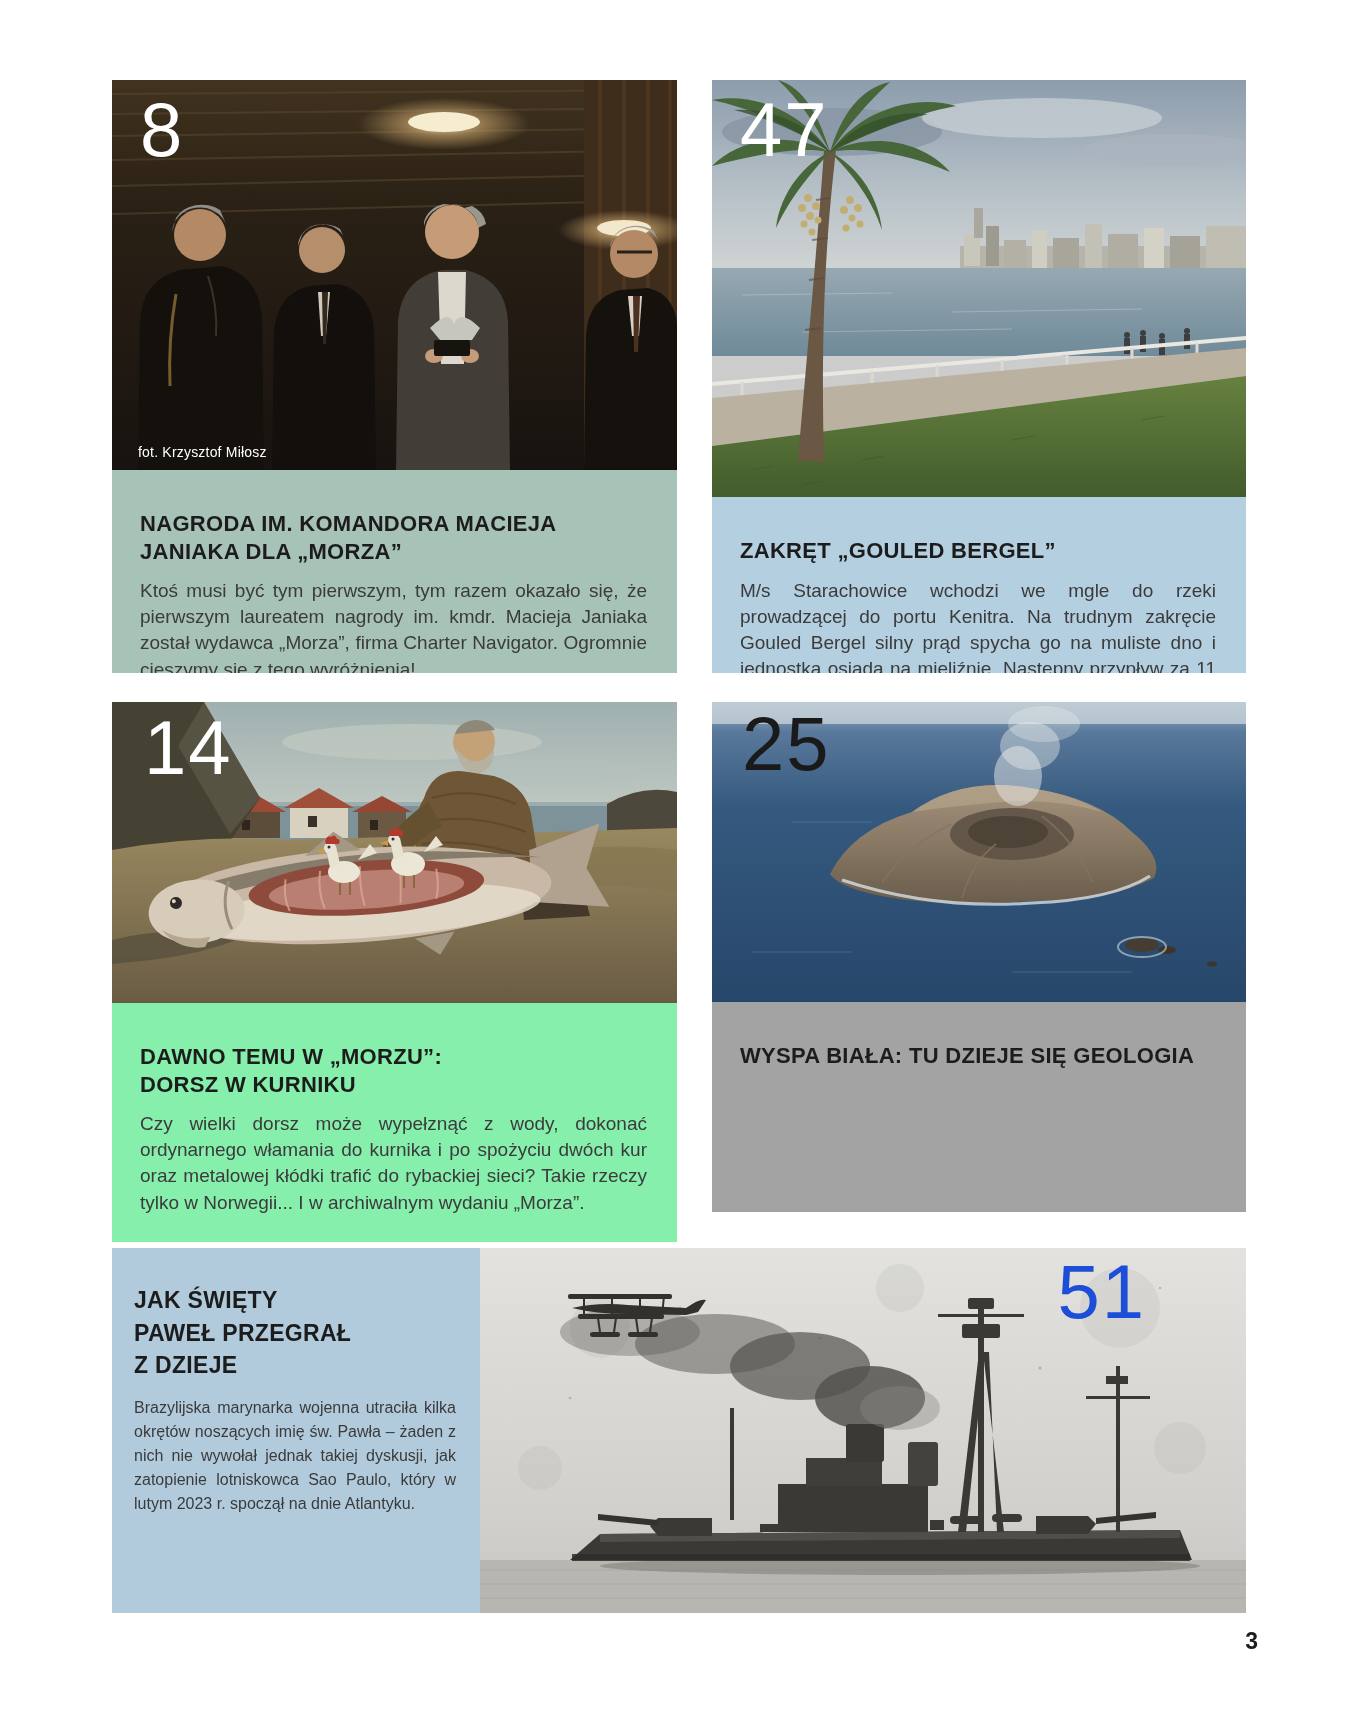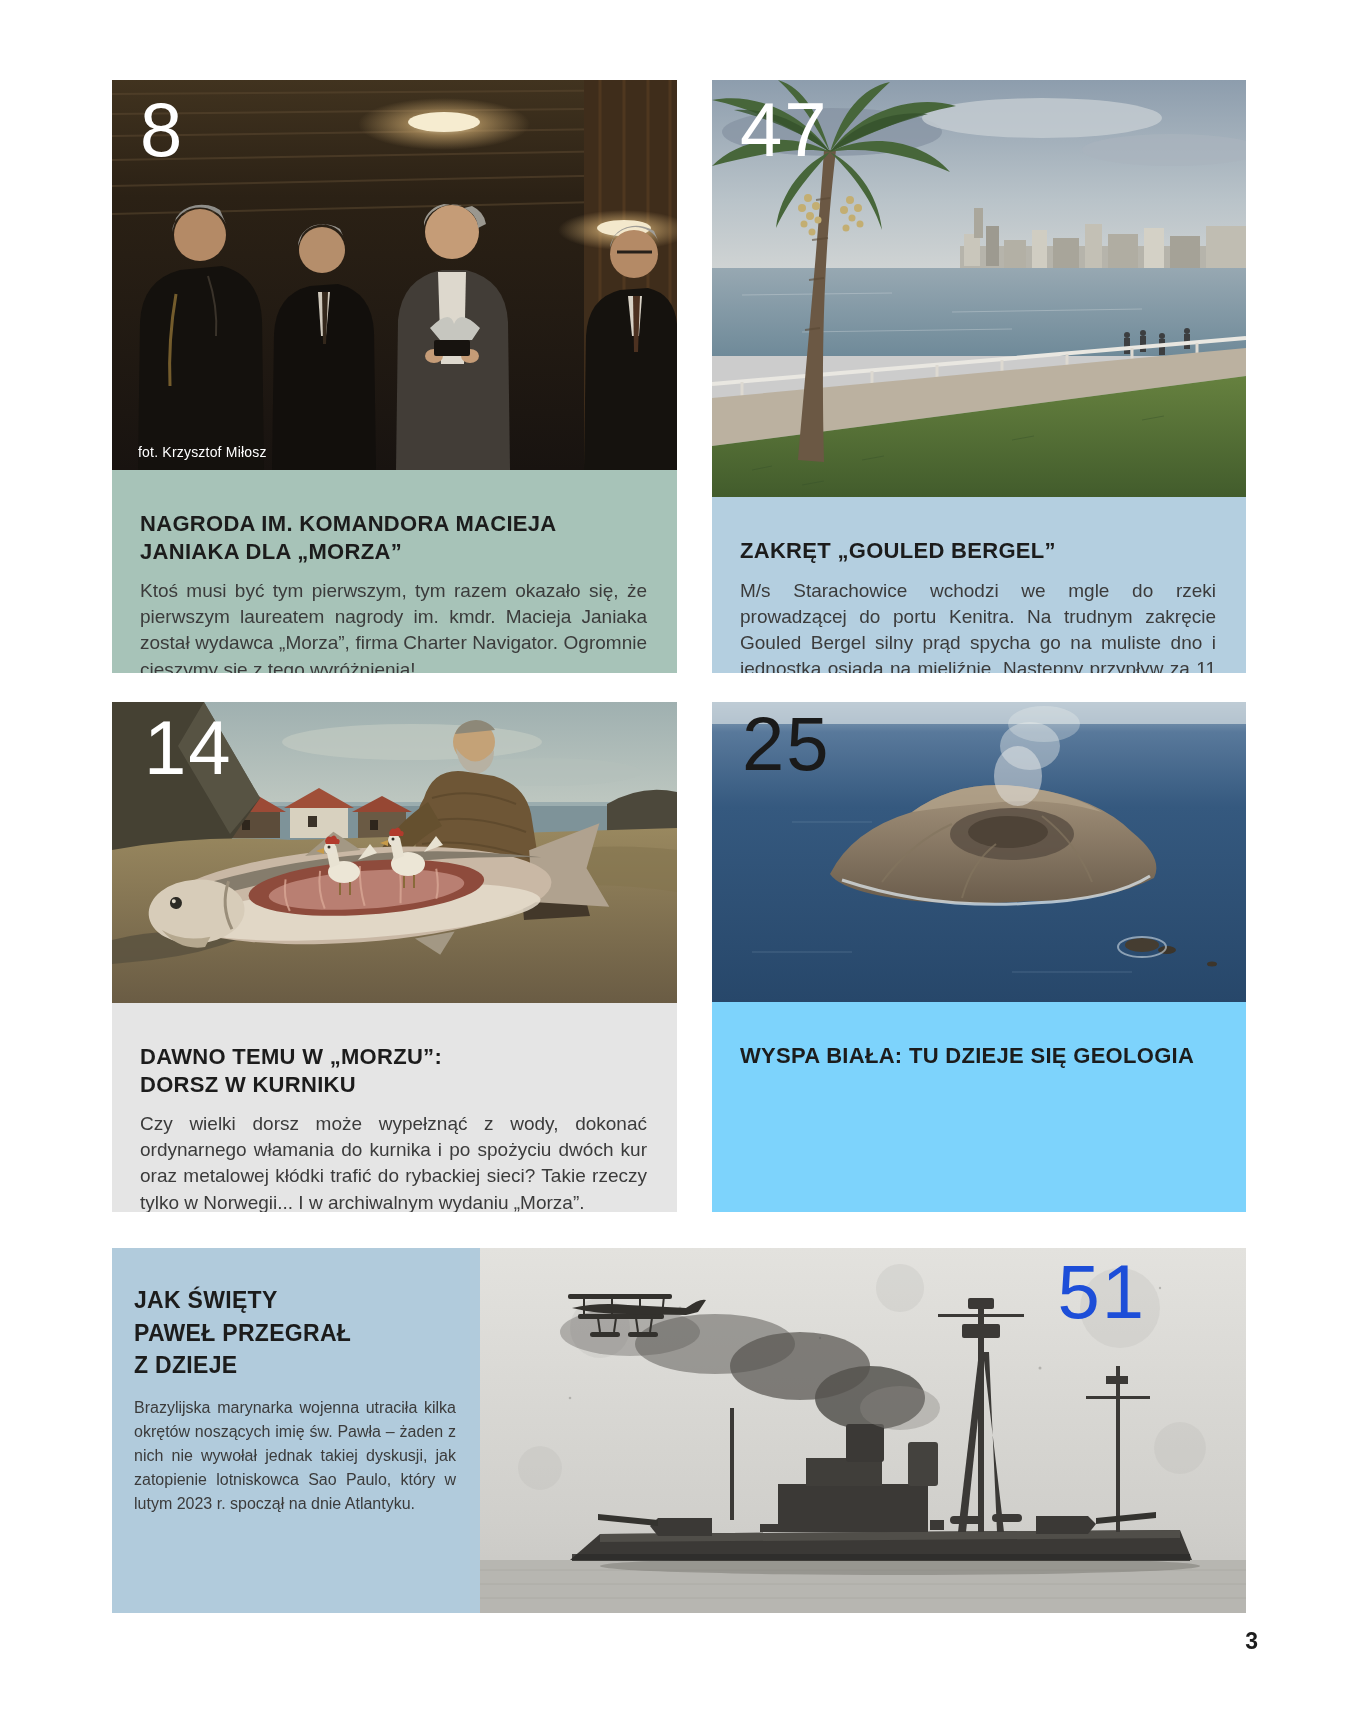--- a/index.html
+++ b/index.html
@@ -318,21 +318,21 @@
           <circle cx="282" cy="138" r="6" fill="#e8e2d4"></circle>
           <path d="M277,131 q2,-6 6,-4 q4,-4 6,2 q4,0 2,5 l-13,0 z" fill="#b23a2c"></path>
           <path d="M276,138 l-8,3 8,3 z" fill="#c79b4a"></path>
           <circle cx="281" cy="137" r="1.5" fill="#33302a"></circle>
           <line x1="292" y1="174" x2="292" y2="186" stroke="#8a6a3a" stroke-width="2"></line>
           <line x1="302" y1="173" x2="302" y2="186" stroke="#8a6a3a" stroke-width="2"></line>
         </g>
       </svg>
       <span class="num" style="left: 32px; top: 6px; color: rgb(255, 255, 255);">14</span>
     </div>
-    <div class="box" style="height: 209px; background-color: #e5e5e5;">
+    <div class="box" style="height: 239px; background-color: #86efac;">
       <h2 class="title">DAWNO TEMU W „MORZU”:
 DORSZ W KURNIKU</h2>
       <p class="body">Czy wielki dorsz może wypełznąć z wody, dokonać ordynarnego włamania do kurnika i po spożyciu dwóch kur oraz metalowej kłódki trafić do rybackiej sieci? Takie rzeczy tylko w Norwegii... I w archiwalnym wydaniu „Morza”.</p>
     </div>
   </section>
 
   <section class="card" style="left:712px;top:702px;width:534px;">
     <div class="photo" style="width:534px;height:300px;">
       <svg viewBox="0 0 534 300" preserveAspectRatio="none">
         <defs>
@@ -371,21 +371,21 @@
         </g>
         <g>
           <ellipse cx="430" cy="243" rx="17" ry="7" fill="#453d31"></ellipse>
           <ellipse cx="455" cy="248" rx="9" ry="4" fill="#3c352b"></ellipse>
           <ellipse cx="430" cy="245" rx="24" ry="10" fill="none" stroke="#cfdbe2" stroke-width="2" opacity="0.6"></ellipse>
           <ellipse cx="500" cy="262" rx="5" ry="2.5" fill="#3c352b"></ellipse>
         </g>
       </svg>
       <span class="num" style="left: 30px; top: 2px; color: rgb(26, 26, 26);">25</span>
     </div>
-    <div class="box" style="height: 210px; background-color: #7dd3fc;">
+    <div class="box" style="height: 210px; background-color: #a3a3a3;">
       <h2 class="title">WYSPA BIAŁA: TU DZIEJE SIĘ GEOLOGIA</h2>
     </div>
   </section>
 
   <section class="card sec-bottom" style="left:112px;top:1248px;width:1134px;">
     <div class="box box--side" style="background-color: rgb(177, 203, 220);">
       <h2 class="title">JAK ŚWIĘTY
 PAWEŁ PRZEGRAŁ
 Z DZIEJE</h2>
       <p class="body">Brazylijska marynarka wojenna utraciła kilka okrętów noszących imię św. Pawła – żaden z nich nie wywołał jednak takiej dyskusji, jak zatopienie lotniskowca Sao Paulo, który w lutym 2023 r. spoczął na dnie Atlantyku.</p>

